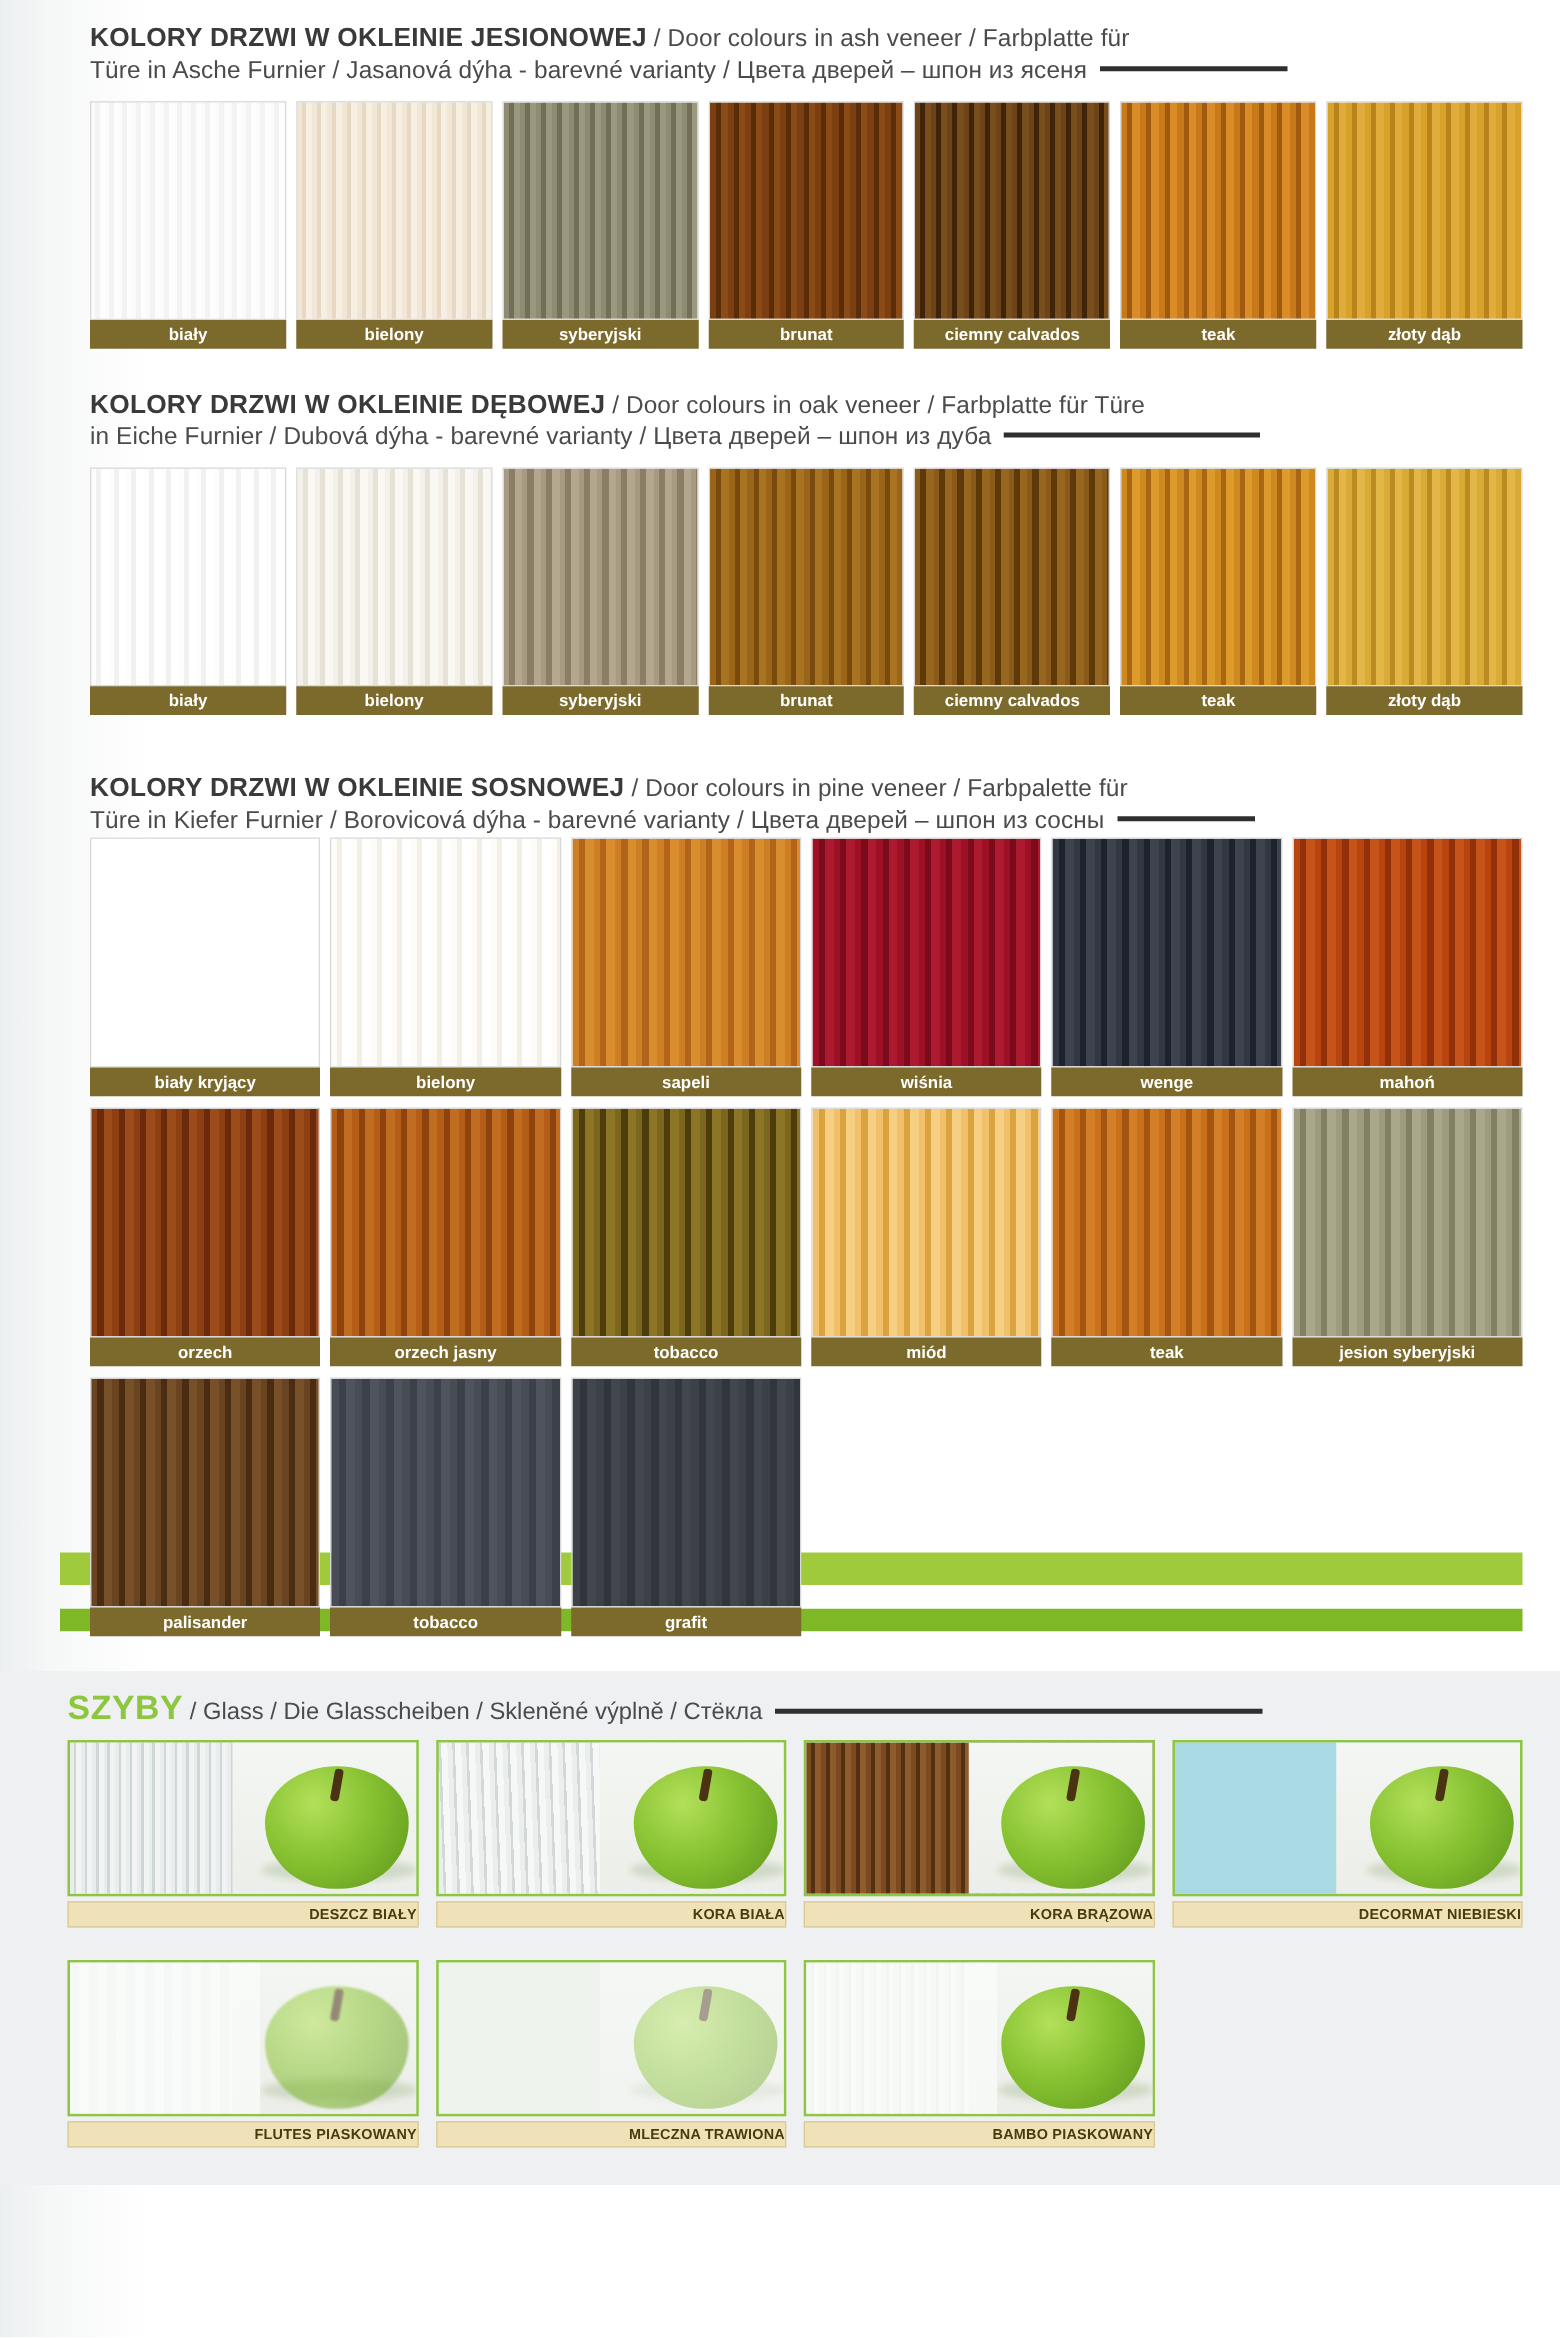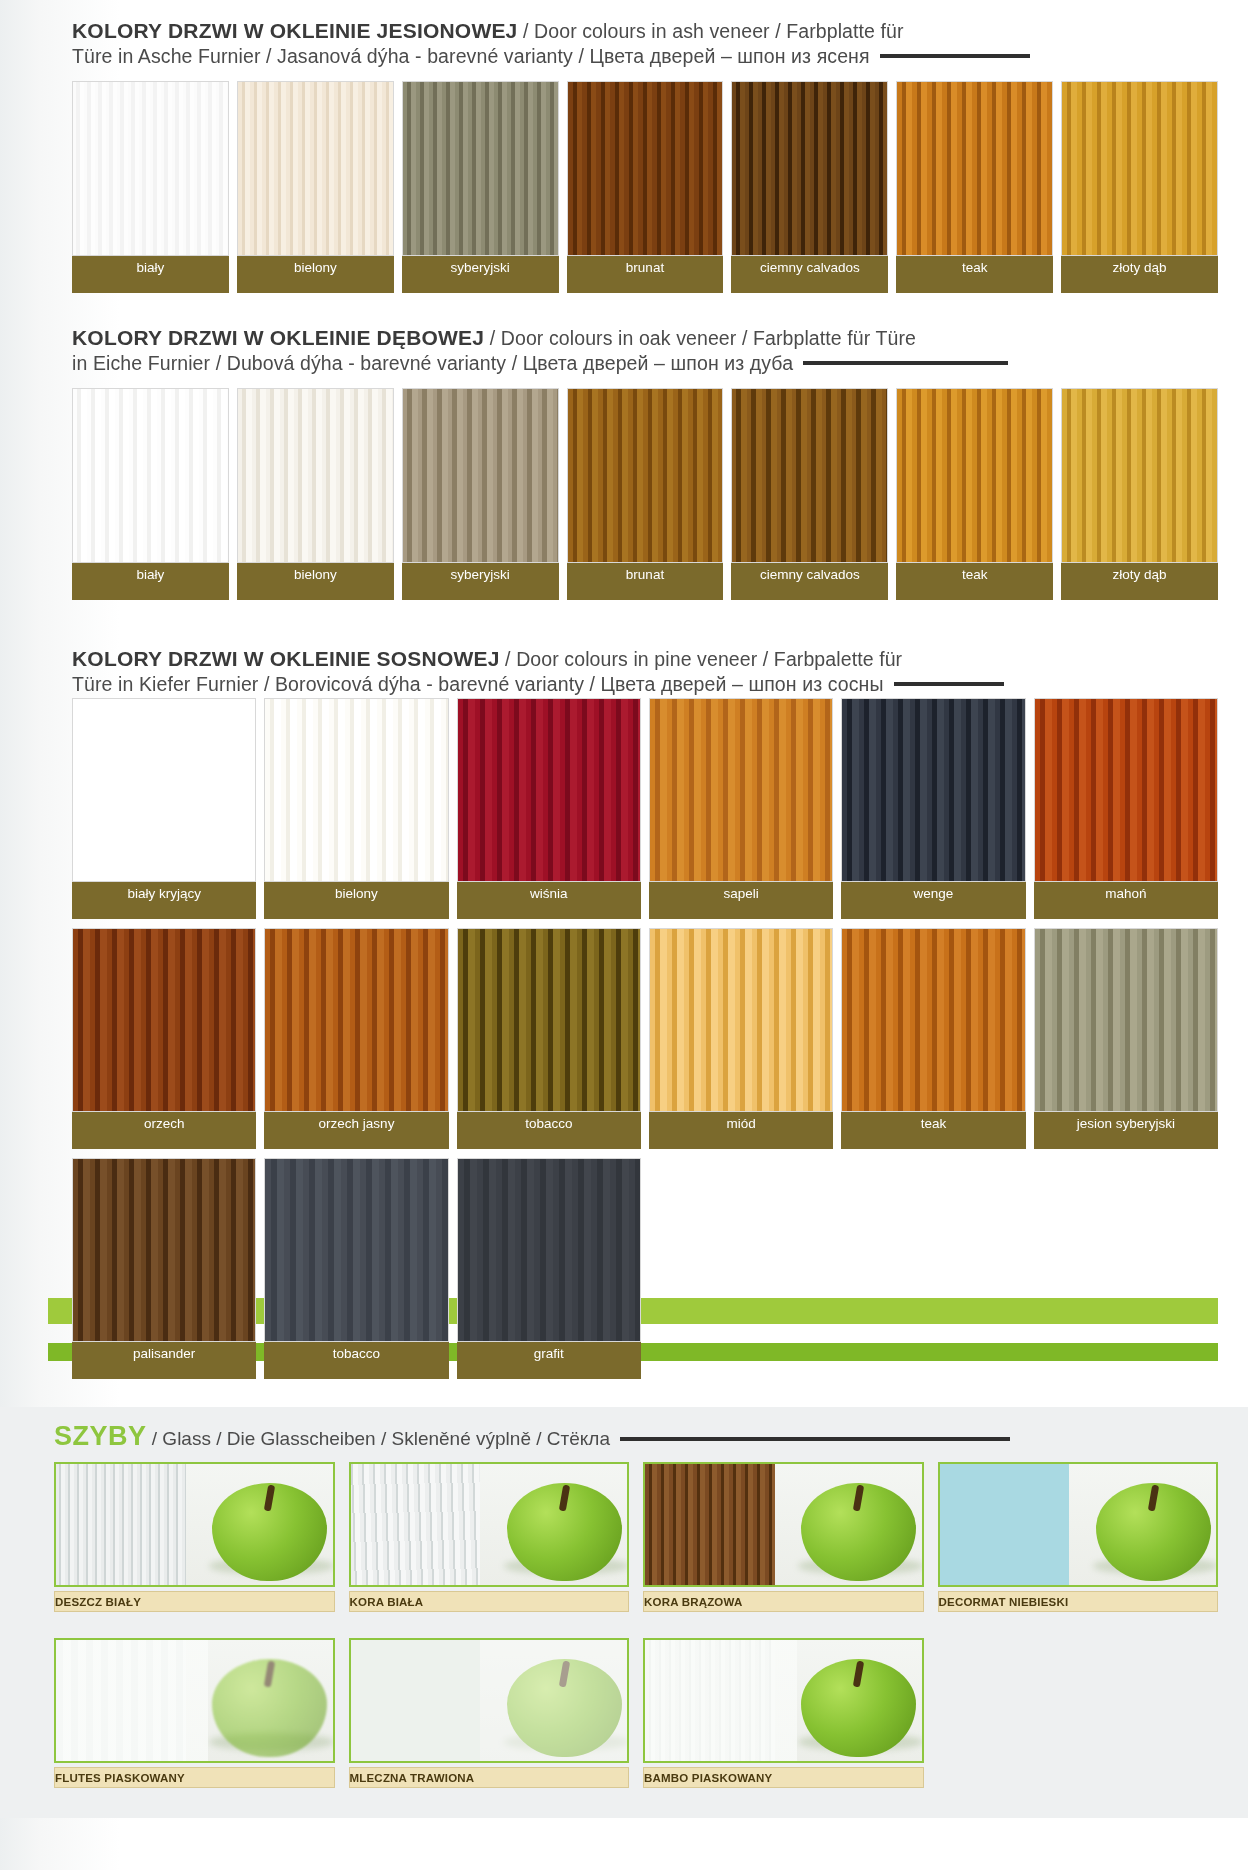--- a/index.html
+++ b/index.html
@@ -56,26 +56,27 @@
     flex: 1 1 0;
     display: flex;
     flex-direction: column;
   }
   .sw .tile {
     height: 175px;
     border: 1px solid #d8d8d8;
     background-size: 100% 100%;
   }
   .sw .cap {
-    height: 37px;
+    height: 23px;
     line-height: 23px;
     text-align: center;
     font-size: 13.5px;
     color: #ffffff;
     background: #7b6a2c;
+    font-weight: bold;
   }
   .sw.empty .tile { border: none; background: none; }
   .sw.empty .cap { background: none; }
 
   
   .t-bialy      { background-image: repeating-linear-gradient(90deg,#fbfbfb 0 3px,#f3f3f3 3px 7px,#fdfdfd 7px 11px); }
   .t-bielony    { background-image: repeating-linear-gradient(90deg,#f2e7d6 0 4px,#e6d8c2 4px 7px,#f7efe2 7px 12px); }
   .t-syberyjski { background-image: repeating-linear-gradient(90deg,#8d8b72 0 4px,#726f58 4px 8px,#9b9880 8px 13px); }
   .t-brunat     { background-image: repeating-linear-gradient(90deg,#7b3f11 0 5px,#5a2c08 5px 9px,#8a4b16 9px 14px); }
   .t-calvados   { background-image: repeating-linear-gradient(90deg,#6d4418 0 4px,#3f2409 4px 8px,#7a4e1c 8px 13px); }
@@ -158,21 +159,21 @@
     position: relative;
     height: 125px;
     border: 2px solid #8ec63f;
     overflow: hidden;
     background: #dfe3e4;
   }
   .g .gcap {
     margin-top: 4px;
     height: 21px;
     line-height: 21px;
-    text-align: left;
+    text-align: right;
     font-size: 11.5px;
     font-weight: bold;
     color: #4a3a10;
     background: #f0e2b8;
     border: 1px solid #d9c894;
     letter-spacing: 0.2px;
   }
   .g.empty .gtile { border: none; background: none; }
   .g.empty .gcap { background: none; border: none; }
 
@@ -329,26 +330,26 @@
     <div class="grid pine-grid" style="margin-top:1px;">
       <div class="sw">
         <div class="tile t-p-white"></div>
         <div class="cap">biały kryjący</div>
       </div>
       <div class="sw">
         <div class="tile t-p-biel"></div>
         <div class="cap">bielony</div>
       </div>
       <div class="sw">
+        <div class="tile t-p-sapeli"></div>
+        <div class="cap">sapeli</div>
+      </div>
+      <div class="sw">
         <div class="tile t-p-wisnia"></div>
         <div class="cap">wiśnia</div>
-      </div>
-      <div class="sw">
-        <div class="tile t-p-sapeli"></div>
-        <div class="cap">sapeli</div>
       </div>
       <div class="sw">
         <div class="tile t-p-wenge"></div>
         <div class="cap">wenge</div>
       </div>
       <div class="sw">
         <div class="tile t-p-mahon"></div>
         <div class="cap">mahoń</div>
       </div>
     </div>

